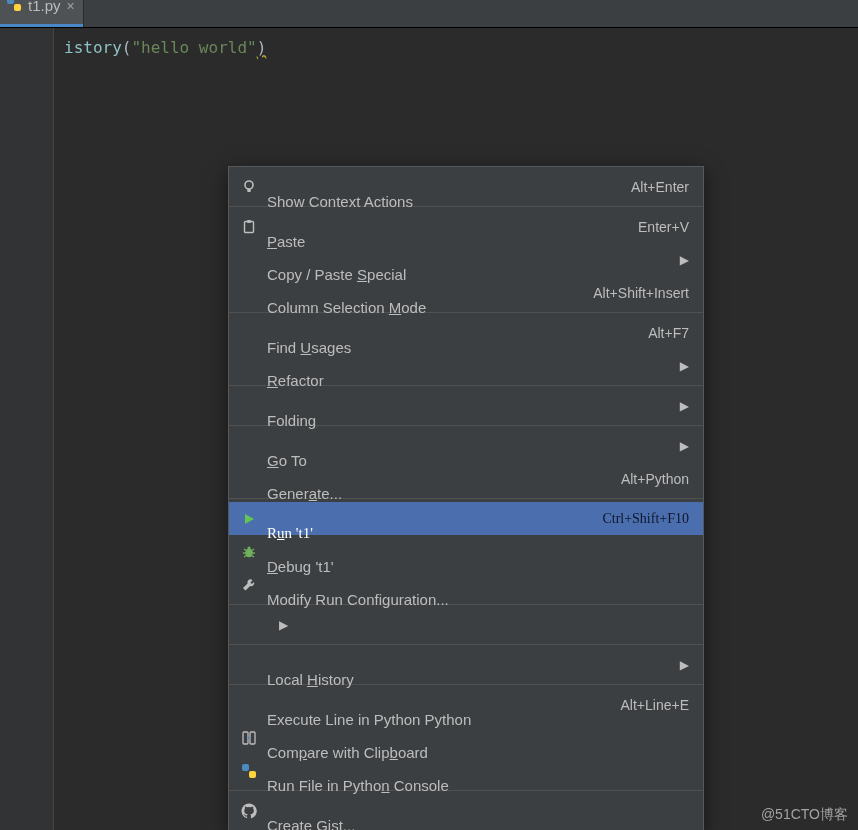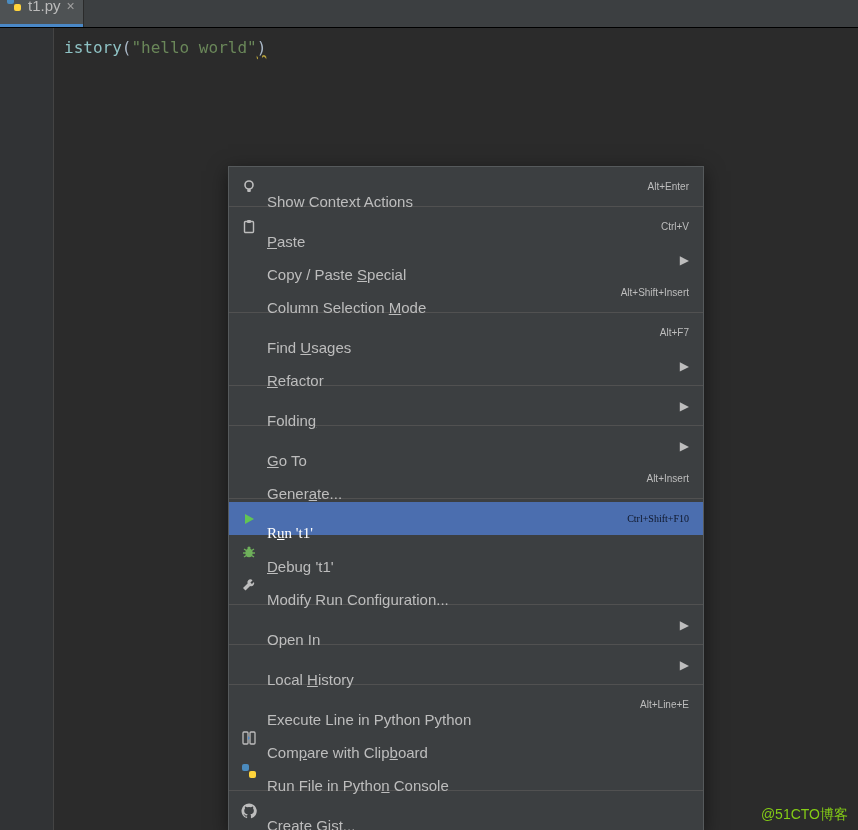--- a/index.html
+++ b/index.html
@@ -84,41 +84,41 @@
     width: 20px;
     height: 20px;
     display: flex;
     align-items: center;
     justify-content: center;
     flex-shrink: 0;
   }
   .menu-item .lbl { flex: 1; margin-top: 30px; }
   .menu-item .shortcut {
     color: #bdbdbd;
-    font-size: 10px;
+    font-size: 14px;
     margin-left: 12px;
   }
   .menu-item.selected .shortcut { color: #0f172a; }
   .menu-item .arrow {
     color: #bdbdbd;
     font-size: 12px;
     margin-left: 12px;
   }
   .menu-sep {
     height: 1px;
     background: #515151;
     margin: 3px 0;
   }
   .under { text-decoration: underline; }
 
   .watermark {
     position: absolute;
     right: 10px;
     bottom: 6px;
-    color: #84cc16;
+    color: #a3a3a3;
     font-size: 14px;
   }
 </style>
 </head>
 <body>
 
 <div class="tab-bar">
   <div class="tab">
     <span class="icon-slot">
       <svg width="16" height="16" viewBox="0 0 16 16">
@@ -150,21 +150,21 @@
     </div>
     <div class="menu-sep"></div>
     <div class="menu-item">
       <span class="icon-slot">
         <svg width="16" height="16" viewBox="0 0 16 16">
           <rect x="3.5" y="2.5" width="9" height="11" rx="1" fill="none" stroke="#bdbdbd" stroke-width="1.4"></rect>
           <rect x="6" y="1" width="4" height="3" rx="1" fill="#bdbdbd"></rect>
         </svg>
       </span>
       <span class="lbl"><span class="under">P</span>aste</span>
-      <span class="shortcut">Ctrl+V</span>
+      <span class="shortcut">Enter+V</span>
     </div>
     <div class="menu-item">
       <span class="icon-slot"></span>
       <span class="lbl">Copy / Paste <span class="under">S</span>pecial</span>
       <span class="arrow">▶</span>
     </div>
     <div class="menu-item">
       <span class="icon-slot"></span>
       <span class="lbl">Column Selection <span class="under">M</span>ode</span>
       <span class="shortcut">Alt+Shift+Insert</span>
@@ -188,21 +188,21 @@
     </div>
     <div class="menu-sep"></div>
     <div class="menu-item">
       <span class="icon-slot"></span>
       <span class="lbl"><span class="under">G</span>o To</span>
       <span class="arrow">▶</span>
     </div>
     <div class="menu-item">
       <span class="icon-slot"></span>
       <span class="lbl">Gener<span class="under">a</span>te...</span>
-      <span class="shortcut">Alt+Insert</span>
+      <span class="shortcut">Alt+Python</span>
     </div>
     <div class="menu-sep"></div>
     <div class="menu-item selected">
       <span class="icon-slot">
         <svg width="14" height="14" viewBox="0 0 14 14">
           <polygon points="3,2 12,7 3,12" fill="#62c554"></polygon>
         </svg>
       </span>
       <span class="lbl">R<span class="under">u</span>n 't1'</span>
       <span class="shortcut">Ctrl+Shift+F10</span>
@@ -226,21 +226,20 @@
       <span class="icon-slot">
         <svg width="16" height="16" viewBox="0 0 16 16">
           <path d="M10.5 2.5a3 3 0 0 0-3.9 3.9L2 11l2.5 2.5 4.6-4.6a3 3 0 0 0 3.9-3.9l-2.1 2.1-1.5-1.5 2.1-2.1z" fill="#bdbdbd"></path>
         </svg>
       </span>
       <span class="lbl">Modify Run Configuration...</span>
     </div>
     <div class="menu-sep"></div>
     <div class="menu-item">
       <span class="icon-slot"></span>
-      <span class="lbl">Open In</span>
       <span class="arrow">▶</span>
     </div>
     <div class="menu-sep"></div>
     <div class="menu-item">
       <span class="icon-slot"></span>
       <span class="lbl">Local <span class="under">H</span>istory</span>
       <span class="arrow">▶</span>
     </div>
     <div class="menu-sep"></div>
     <div class="menu-item">

